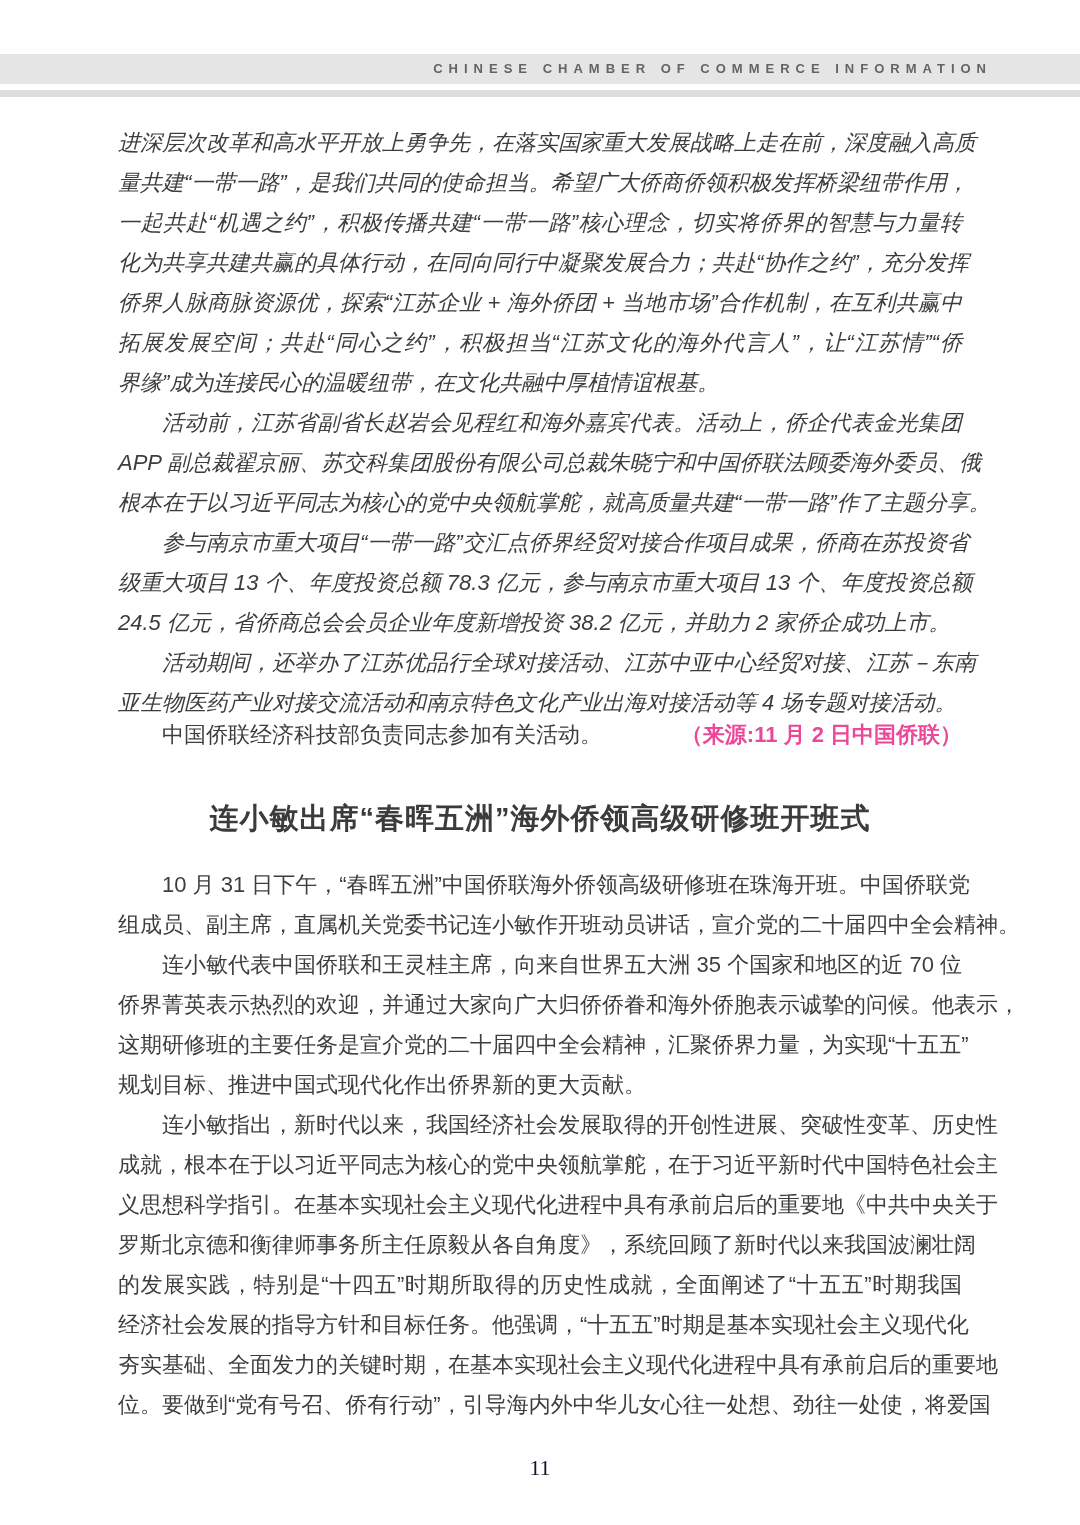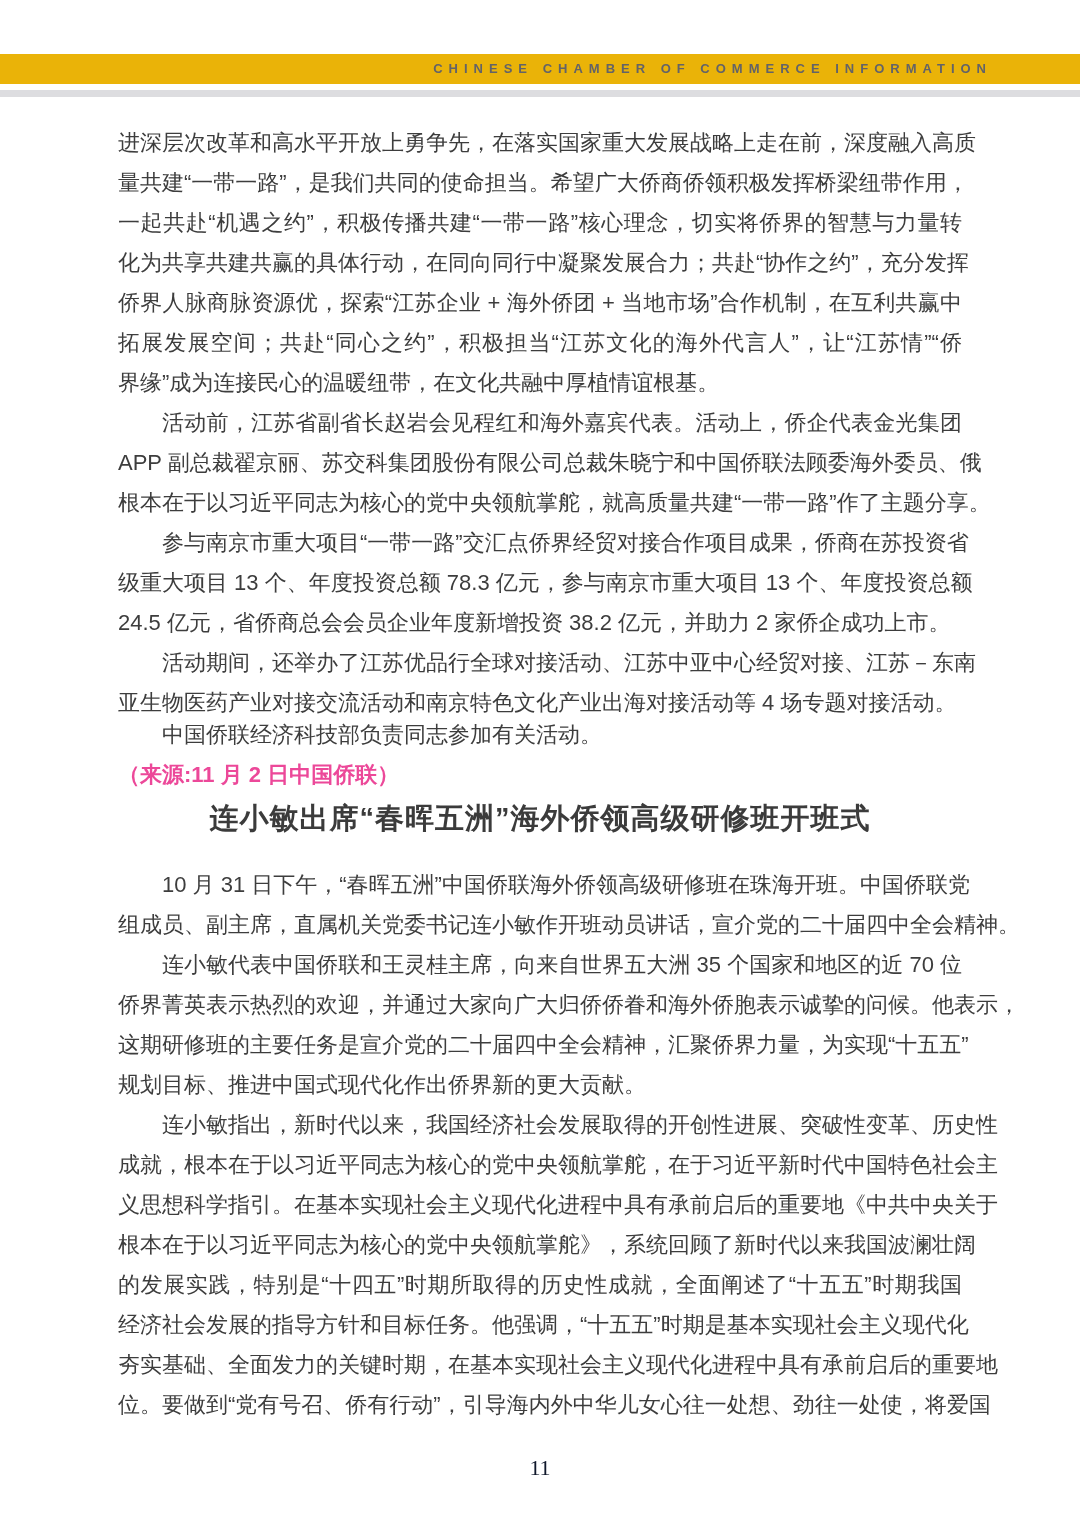--- a/index.html
+++ b/index.html
@@ -2,39 +2,39 @@
 <html><head>
 <meta charset="utf-8">
 <style>
   html,body{margin:0;padding:0;}
   body{
     width:1080px;height:1525px;position:relative;background:#ffffff;
     font-family:"Liberation Sans","DejaVu Sans",sans-serif;
     color:#3d3d3d;overflow:hidden;
   }
   
-  .band{position:absolute;left:0;top:54px;width:1080px;height:30px;background:#eab308;}
+  .band{position:absolute;left:0;top:54px;width:1080px;height:30px;background:#e5e5e5;}
   .band-text{
     display:block;line-height:30px;text-align:right;padding-right:88px;
     font-size:13px;font-weight:bold;letter-spacing:6px;color:#636368;
   }
   .band-thin{position:absolute;left:0;top:90px;width:1080px;height:7px;background:#dddde0;}
   
   .content{position:absolute;left:118px;top:715px;width:844px;}
-  .content.first{top:123px;}
+  .content.first{top:123px;font-style:italic;}
   .line{
     height:40px;line-height:40px;font-size:22px;
     text-align:justify;text-align-last:justify;
     white-space:nowrap;overflow:visible;
   }
   .line.last{text-align-last:left;}
   .line.indent{text-indent:2em;}
   .closing-row{
     position:absolute;left:118px;top:715px;width:844px;height:40px;line-height:40px;
-    display:flex;justify-content:space-between;font-size:22px;flex-direction:column;
+    display:flex;justify-content:space-between;font-size:22px;
   }
   .closing-row .lead{padding-left:44px;}
   .closing-row .source{font-weight:bold;color:#ec4899;}
   .article2-title{
     position:absolute;left:118px;top:795px;width:844px;height:46px;line-height:46px;
     text-align:center;font-size:29px;font-weight:bold;color:#3b3b3b;letter-spacing:1px;
   }
   .content.second{top:865px;}
   .page-number{
     position:absolute;left:0;top:1455px;width:1080px;text-align:center;
@@ -77,20 +77,20 @@
 <div class="content second" id="article2-body">
     <div class="line indent">10 月 31 日下午，“春晖五洲”中国侨联海外侨领高级研修班在珠海开班。中国侨联党</div>
     <div class="line last">组成员、副主席，直属机关党委书记连小敏作开班动员讲话，宣介党的二十届四中全会精神。</div>
     <div class="line indent">连小敏代表中国侨联和王灵桂主席，向来自世界五大洲 35 个国家和地区的近 70 位</div>
     <div class="line">侨界菁英表示热烈的欢迎，并通过大家向广大归侨侨眷和海外侨胞表示诚挚的问候。他表示，</div>
     <div class="line">这期研修班的主要任务是宣介党的二十届四中全会精神，汇聚侨界力量，为实现“十五五”</div>
     <div class="line last">规划目标、推进中国式现代化作出侨界新的更大贡献。</div>
     <div class="line indent">连小敏指出，新时代以来，我国经济社会发展取得的开创性进展、突破性变革、历史性</div>
     <div class="line">成就，根本在于以习近平同志为核心的党中央领航掌舵，在于习近平新时代中国特色社会主</div>
     <div class="line">义思想科学指引。在基本实现社会主义现代化进程中具有承前启后的重要地《中共中央关于</div>
-    <div class="line">根本在于以习近平同志为核心的党中央领航掌舵》，系统回顾了新时代以来我国波澜壮阔</div>
+    <div class="line">罗斯北京德和衡律师事务所主任原毅从各自角度》，系统回顾了新时代以来我国波澜壮阔</div>
     <div class="line">的发展实践，特别是“十四五”时期所取得的历史性成就，全面阐述了“十五五”时期我国</div>
     <div class="line">经济社会发展的指导方针和目标任务。他强调，“十五五”时期是基本实现社会主义现代化</div>
     <div class="line">夯实基础、全面发力的关键时期，在基本实现社会主义现代化进程中具有承前启后的重要地</div>
     <div class="line last">位。要做到“党有号召、侨有行动”，引导海内外中华儿女心往一处想、劲往一处使，将爱国</div>
   </div>
 
 <div class="page-number">11</div>
 
 </body></html>

